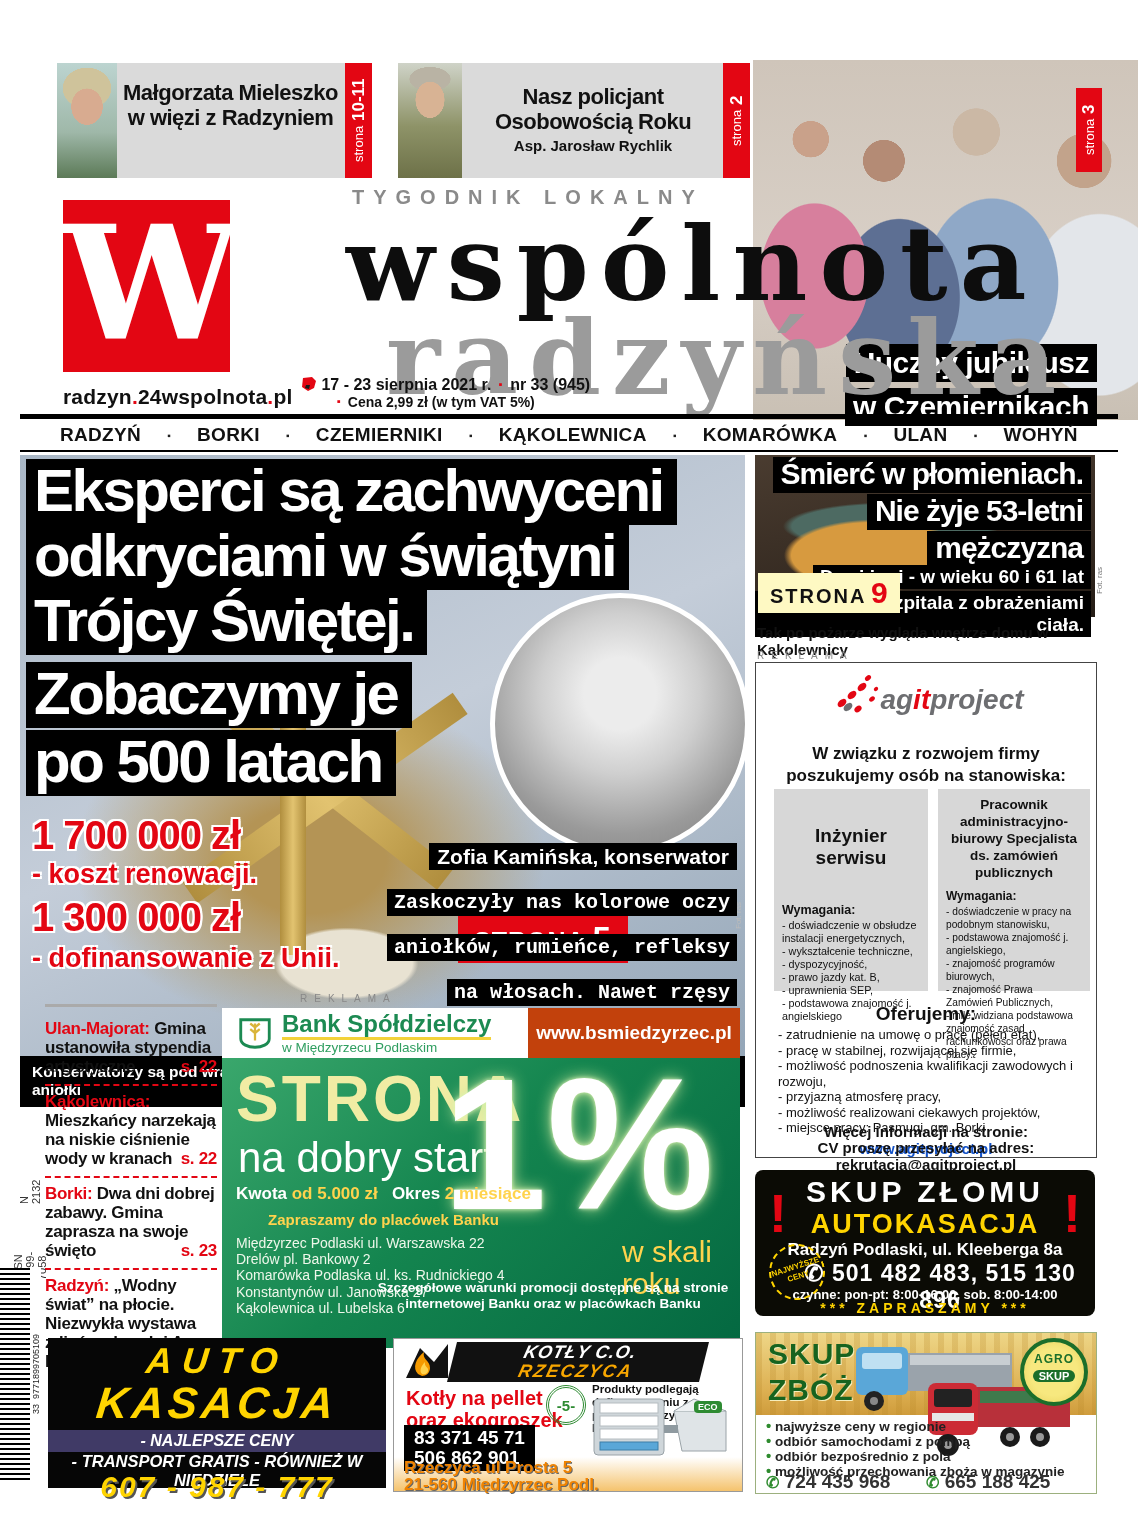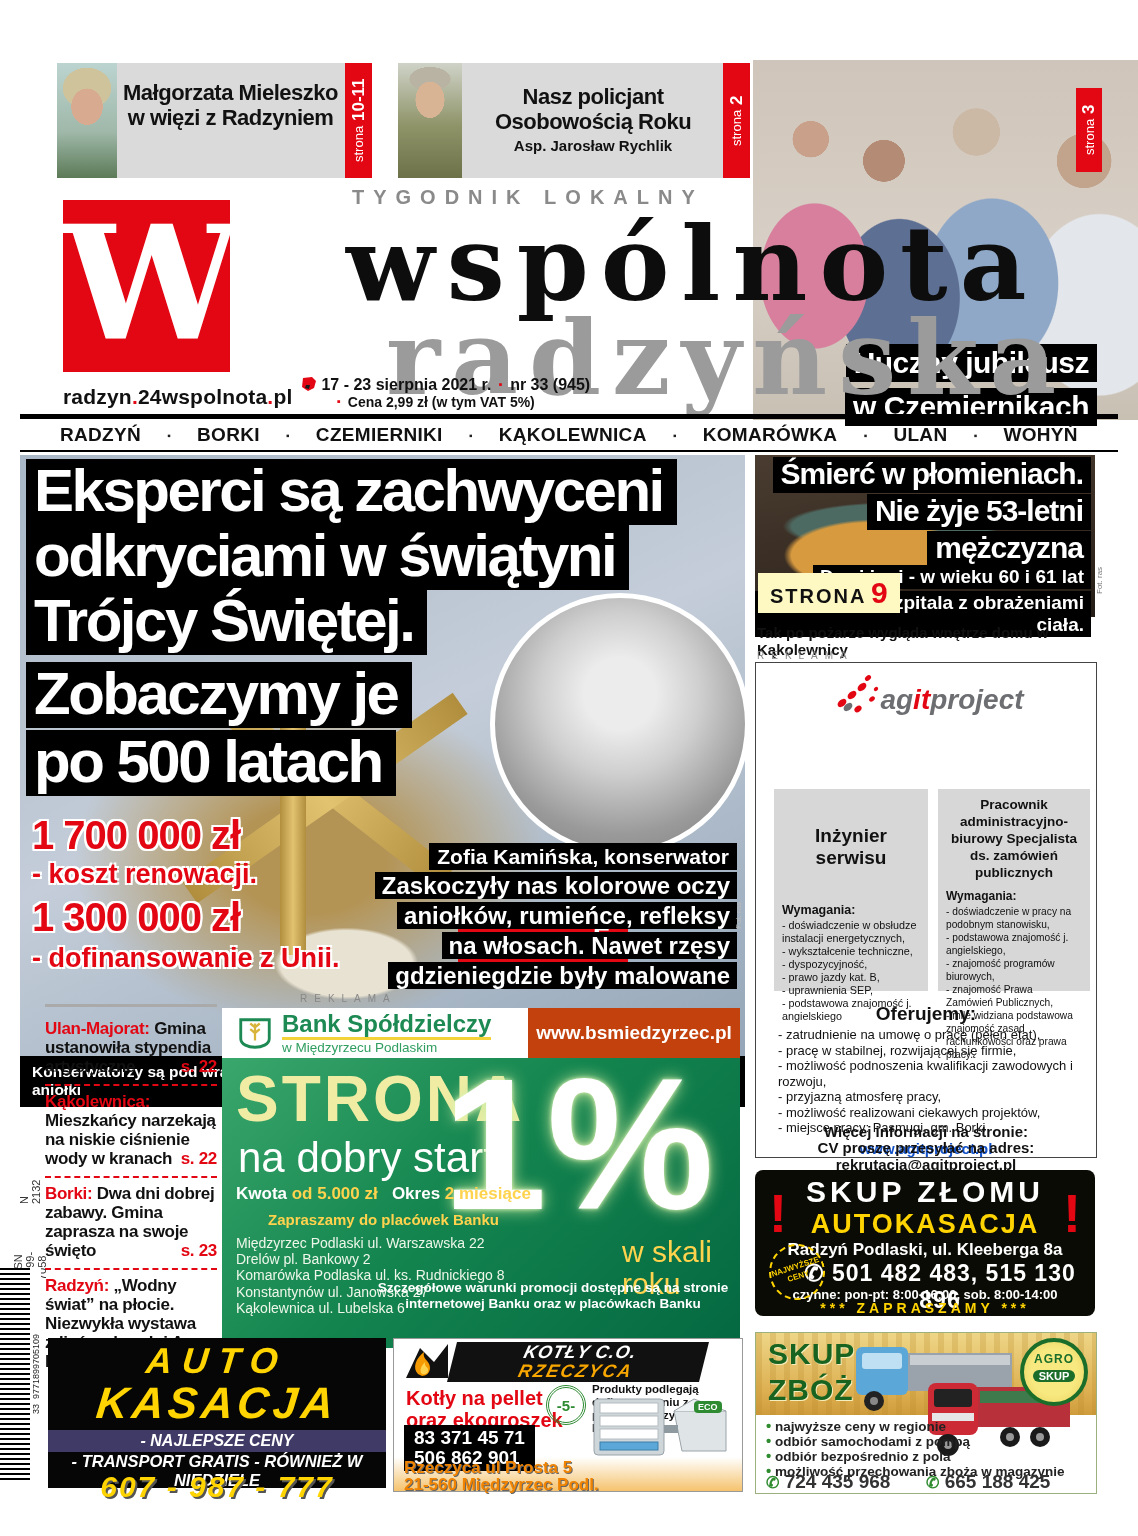--- a/index.html
+++ b/index.html
@@ -64,22 +64,22 @@
   .amount-lab{position:absolute;left:12px;color:#e30613;font-weight:bold;font-size:27px;
           text-shadow:-2px -2px 0 #fff,2px -2px 0 #fff,-2px 2px 0 #fff,2px 2px 0 #fff;}
   .strona5{position:absolute;background:#e30613;color:#fff;font-weight:bold;font-size:25px;
            padding:5px 16px;letter-spacing:1px;}
   .strona5 b{font-size:33px;}
   .portrait{position:absolute;border-radius:50%;border:5px solid #fff;
      background:radial-gradient(circle at 50% 38%,#ececec 0 18%,#cfcfcf 40%,#9a9a9a 70%,#7c7c7c 100%);}
   .pname{position:absolute;text-align:right;}
   .pname span{background:#000;color:#fff;font-weight:bold;font-size:21px;padding:2px 8px;}
   .quote{position:absolute;text-align:right;line-height:25px;}
-  .quote span{display:inline-block;background:#000;color:#fff;font-weight:bold;font-size:24px;
-              padding:1px 7px;margin-top:1px;}
+  .quote span{display:inline-block;background:#000;color:#fff;font-weight:bold;font-size:20px;
+              padding:1px 7px;margin-top:18px;font-family:Liberation Mono, monospace;}
   .lead-cap{position:absolute;left:0;right:0;bottom:0;background:#000;color:#fff;
             font-weight:bold;font-size:15.5px;padding:7px 12px 8px;}
   .credit{position:absolute;font-size:8px;color:#bbb;}
   
   .fire-photo{position:absolute;inset:0;background:
      radial-gradient(150px 60px at 35% 62%,#d79a3f 0 55%,transparent 60%),
      radial-gradient(180px 40px at 40% 44%,#4d6a62 0 55%,transparent 60%),
      linear-gradient(170deg,#4a3c30 0%,#362b22 60%,#241c15 100%);}
   .fhl{position:absolute;right:4px;text-align:right;}
   .fhl span{display:inline-block;background:#000;color:#fff;font-weight:bold;font-size:30px;
@@ -322,20 +322,23 @@
           <ellipse cx="24" cy="22" rx="5" ry="3.4" transform="rotate(-40 24 22)"></ellipse>
           <ellipse cx="34" cy="14" rx="5" ry="3.4" transform="rotate(-40 34 14)"></ellipse>
           <ellipse cx="40" cy="5" rx="3.4" ry="2.4" transform="rotate(-40 40 5)"></ellipse>
           <ellipse cx="30" cy="36" rx="4" ry="2.8" transform="rotate(-40 30 36)"></ellipse>
           <ellipse cx="44" cy="26" rx="3.2" ry="2.2" transform="rotate(-40 44 26)"></ellipse>
           <ellipse cx="48" cy="16" rx="2.4" ry="1.8" transform="rotate(-40 48 16)"></ellipse>
         </g>
         <ellipse cx="20" cy="34" rx="5" ry="3.4" transform="rotate(-40 20 34)" fill="#6d6e71"></ellipse>
       </svg><span class="agit-brand"><span>ag</span><span class="it">it</span><span>project</span></span>
     </div>
+    <div class="agit-intro">
+      <span>W związku z rozwojem firmy</span><br><span>poszukujemy osób na stanowiska:</span>
+    </div>
     <div class="jobbox" style="left:18px;top:126px;width:154px;height:202px;">
       <div class="jt" style="font-size:19px;margin-top:30px;">Inżynier serwisu</div>
       <div class="rq" style="font-size:12.5px;margin-top:34px;">Wymagania:</div>
       <ul style="font-size:10.8px;line-height:13px;">
         <li>- doświadczenie w obsłudze instalacji energetycznych,</li>
           <li>- wykształcenie techniczne,</li>
         <li>- dyspozycyjność,</li>
           <li>- prawo jazdy kat. B,</li>
         <li>- uprawnienia SEP,</li>
           <li>- podstawowa znajomość j. angielskiego</li>
@@ -414,21 +417,21 @@
         <span>w skali</span><br><span>roku</span>
       </div>
       <div class="terms">
         <span>Kwota</span> <span class="y">od 5.000 zł</span>&nbsp;&nbsp;
         <span>Okres</span> <span class="y">2 miesiące</span>
       </div>
       <div class="binvite">Zapraszamy do placówek Banku</div>
       <div class="branches">
         <div>Międzyrzec Podlaski ul. Warszawska 22</div>
         <div>Drelów pl. Bankowy 2</div>
-        <div>Komarówka Podlaska ul. ks. Rudnickiego 8</div>
+        <div>Komarówka Podlaska ul. ks. Rudnickiego 4</div>
         <div>Konstantynów ul. Janowska 27</div>
         <div>Kąkolewnica ul. Lubelska 6</div>
       </div>
       <div class="blegal">Szczegółowe warunki promocji dostępne są na stronie internetowej Banku oraz w placówkach Banku</div>
     </div>
   </div>
 
   <div class="abs zlom" style="left:755px;top:1170px;width:340px;height:146px;">
     <div class="bang" style="left:14px;">!</div>
     <div class="bang" style="right:14px;">!</div>

